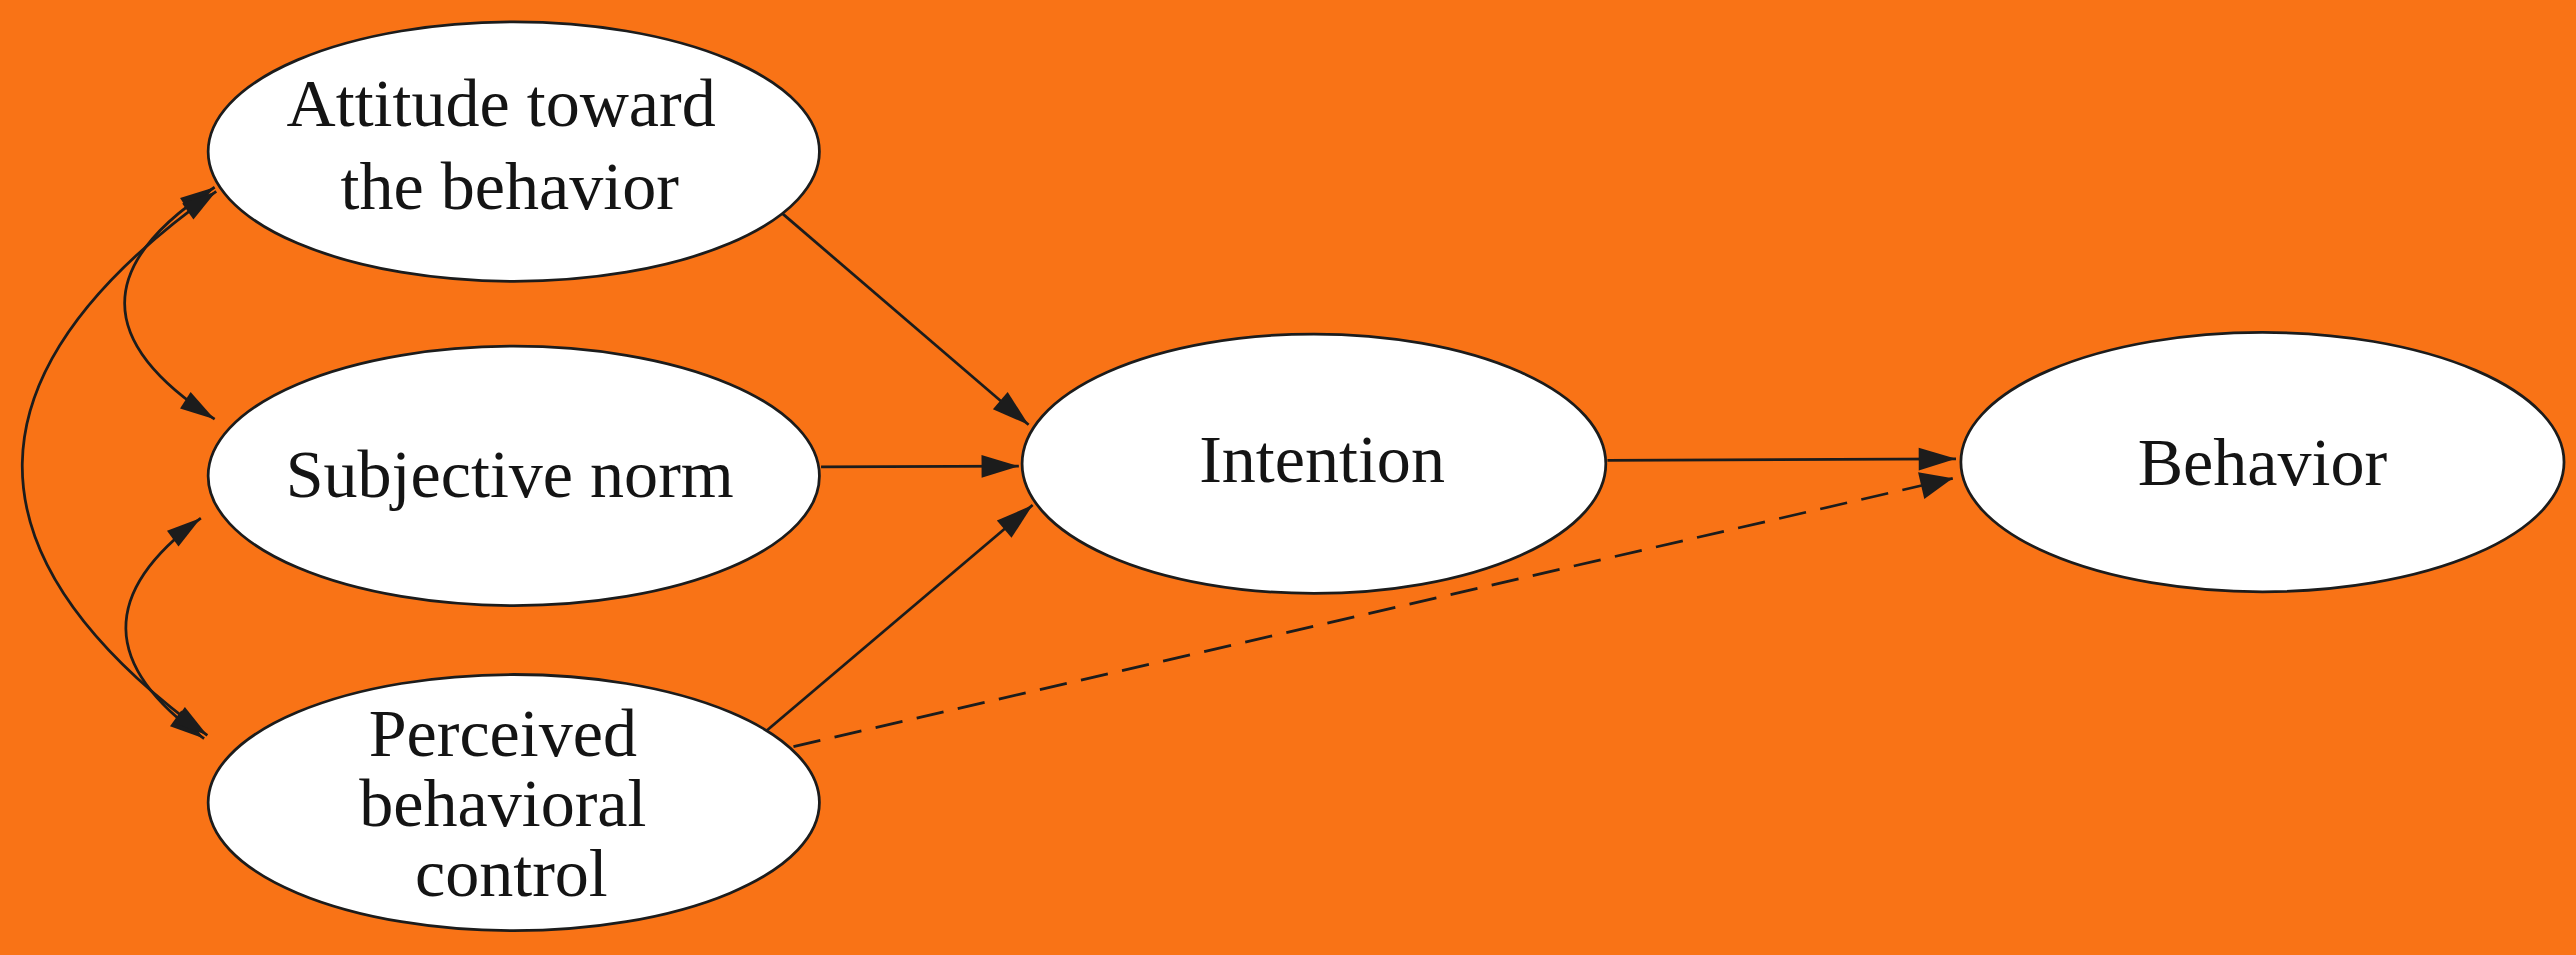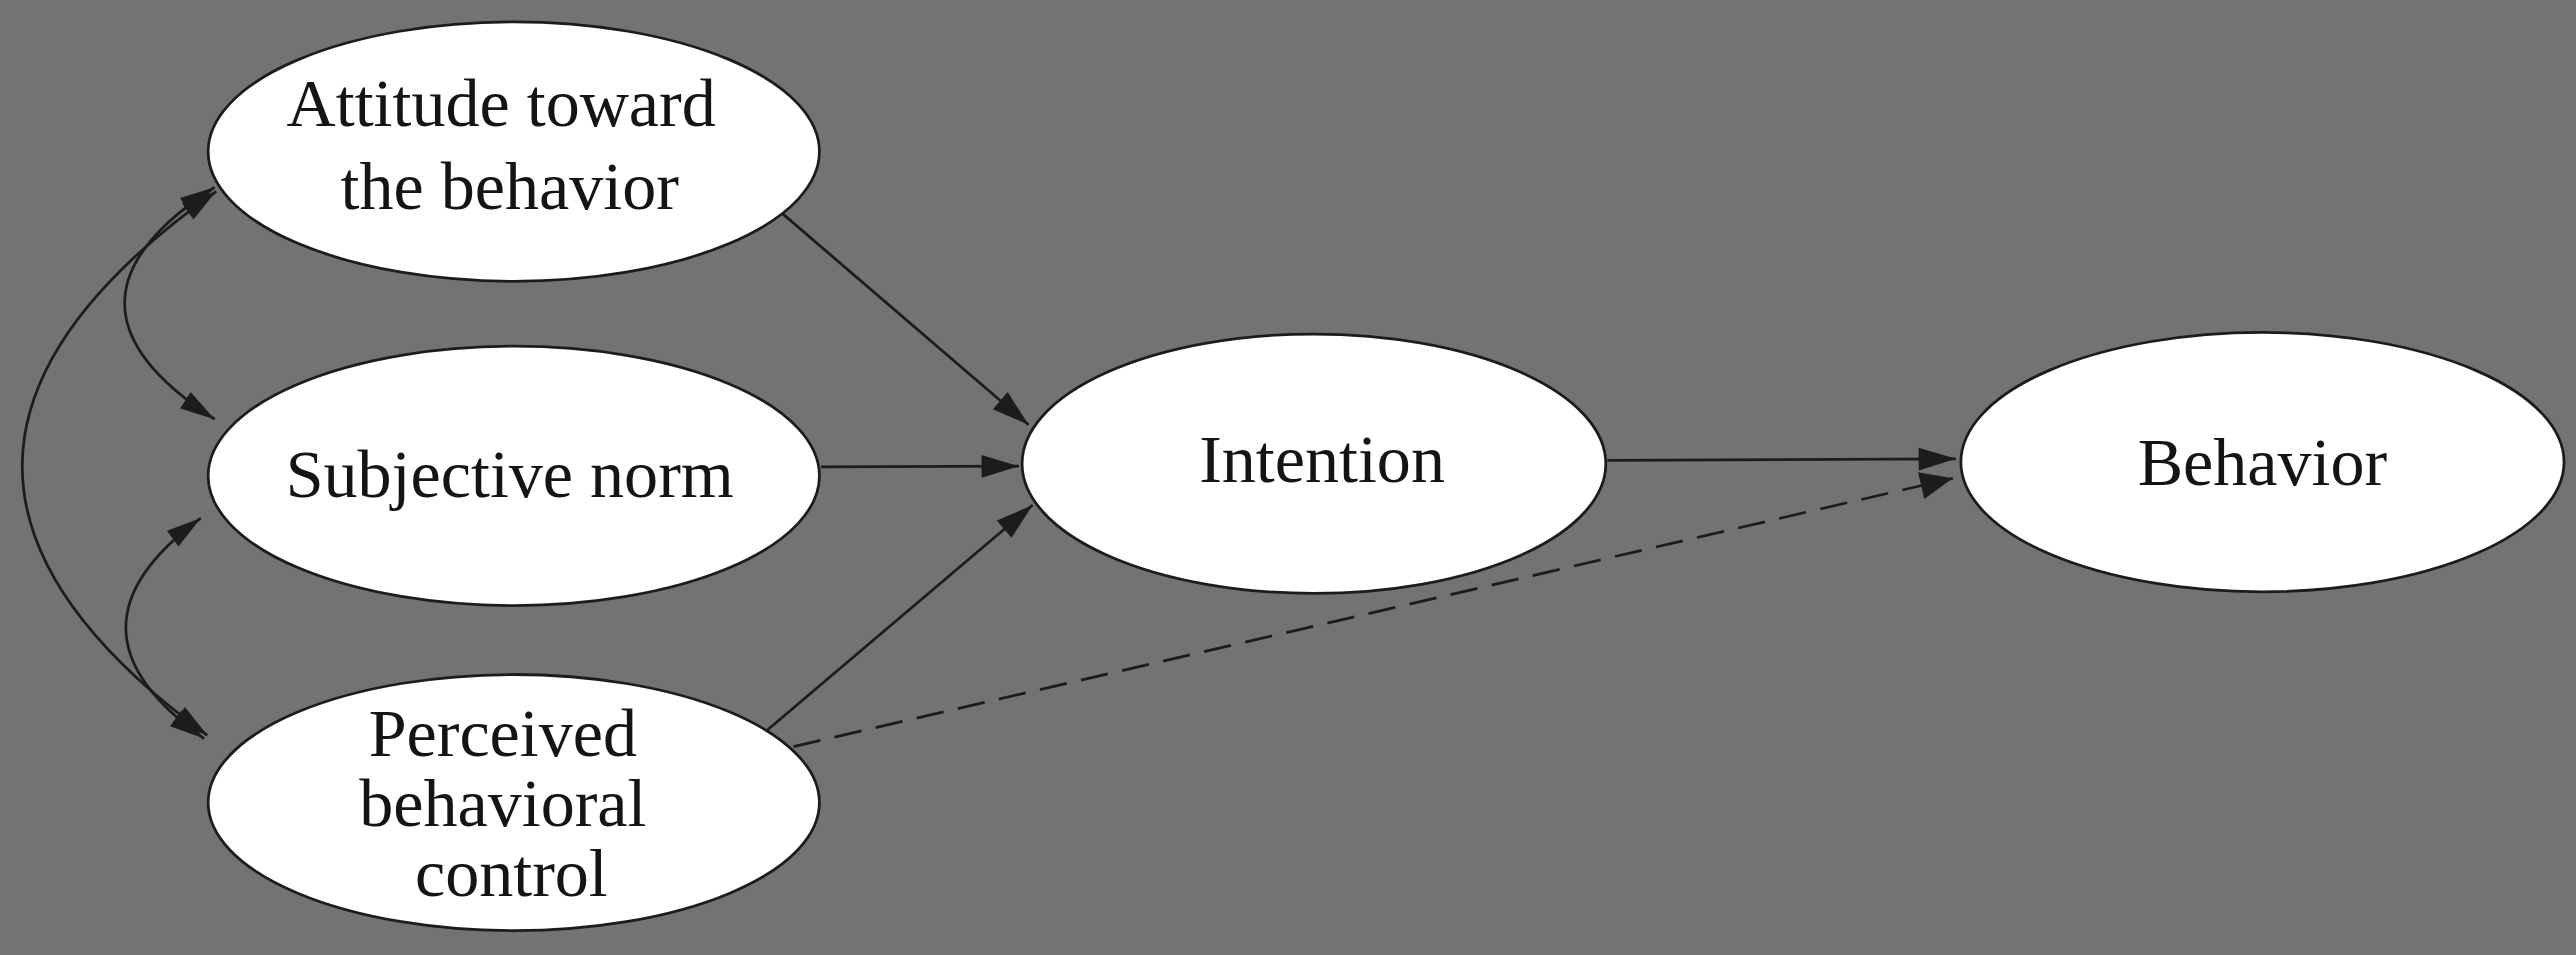--- a/index.html
+++ b/index.html
@@ -4,21 +4,21 @@
 <style>
   html, body {
     margin: 0;
     padding: 0;
     background: #ffffff;
   }
   .figure-canvas {
     position: relative;
     width: 2576px;
     height: 955px;
-    background: #737373;
+    background: #f97316;
     overflow: hidden;
     text-align: right;
   }
   svg.diagram {
     display: block;
     width: 2576px;
     height: 955px;
   }
   .node-ellipse {
     fill: #ffffff;

